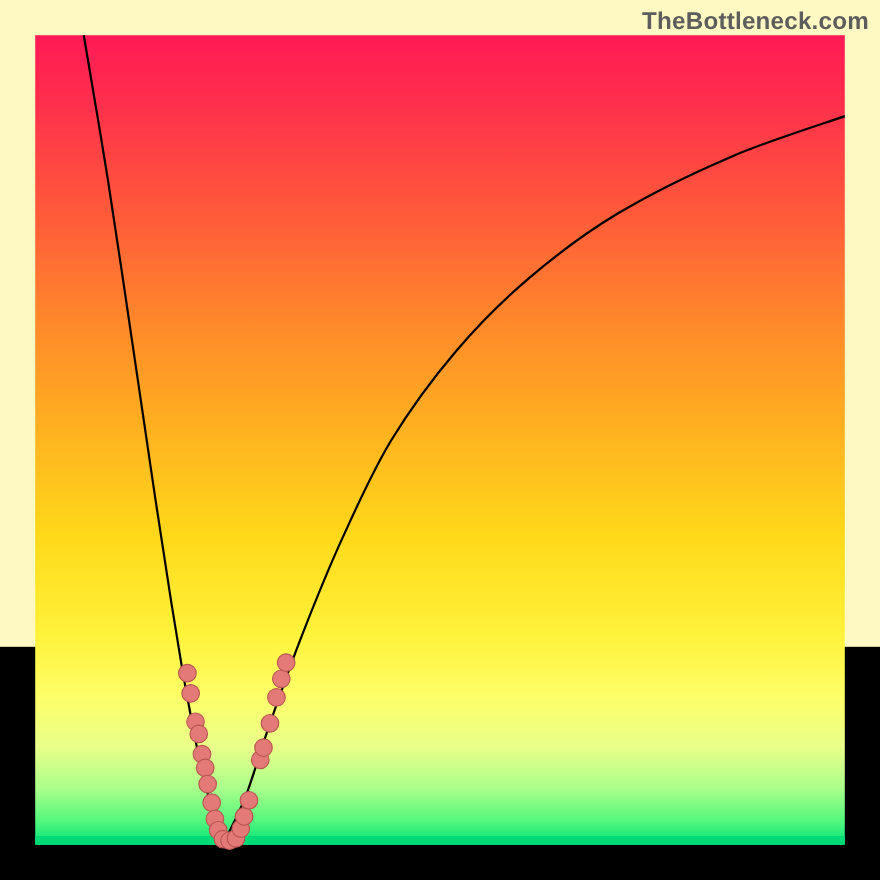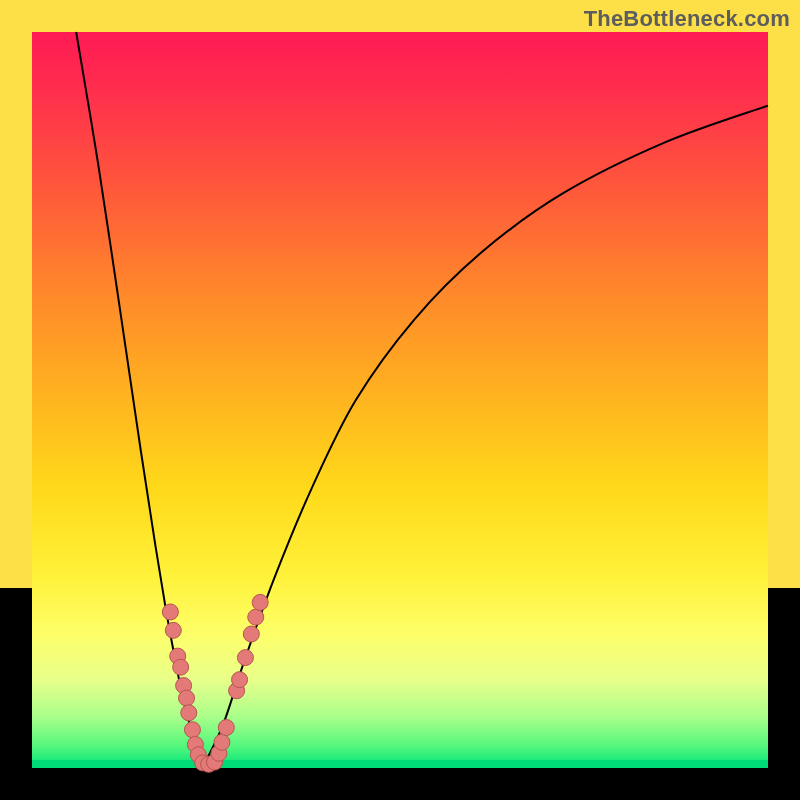--- a/index.html
+++ b/index.html
@@ -10,21 +10,21 @@
     background: #000;
     overflow: hidden;
     font-family: Arial, Helvetica, sans-serif;
   }
   .frame {
     position: absolute;
     left: 0;
     top: 0;
     width: 800px;
     height: 588px;
-    background: #fde047;
+    background: #fef9c3;
   }
   .plot-area {
     position: absolute;
     left: 32px;
     top: 32px;
     width: 736px;
     height: 736px;
   }
   .gradient {
     position: absolute;

